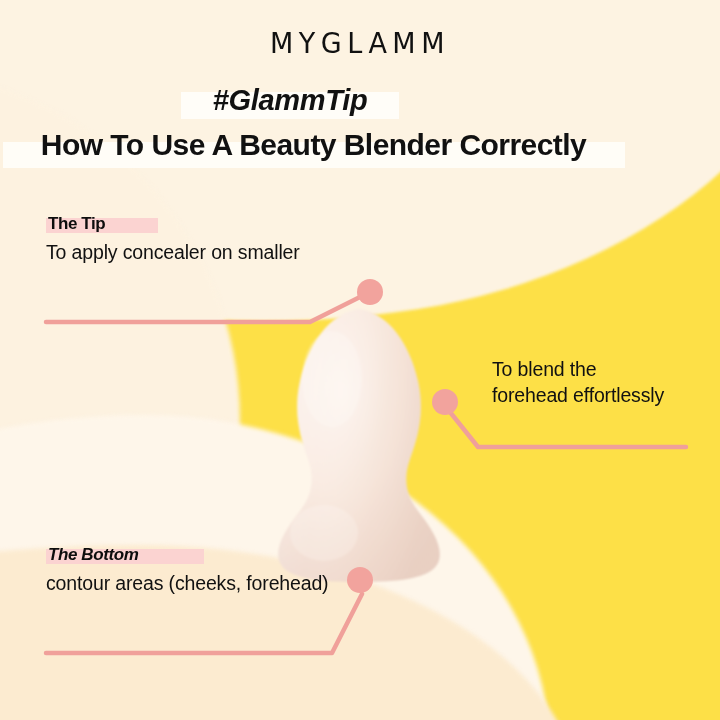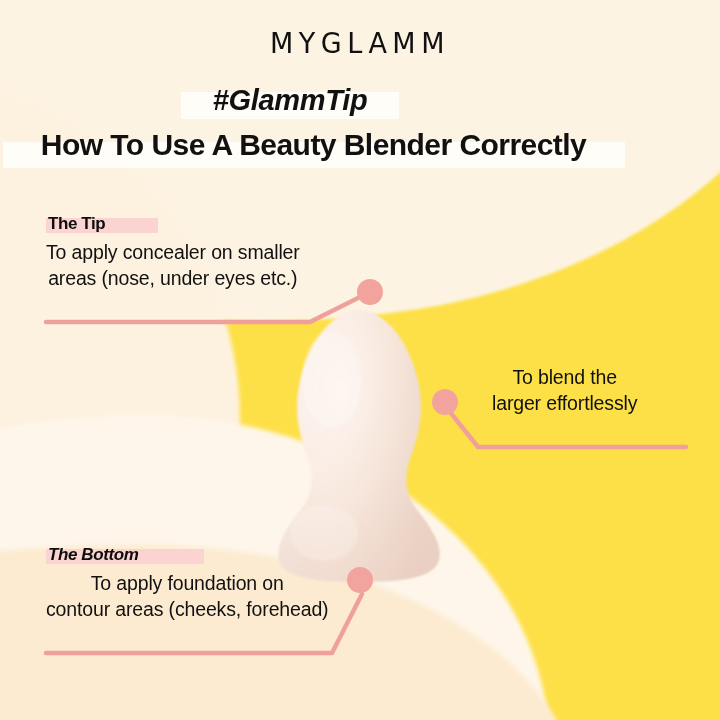--- a/index.html
+++ b/index.html
@@ -170,33 +170,32 @@
     background: #fbd3d1;
     z-index: 1;
   }
   .ann-body {
     font-size: 19.5px;
     line-height: 26px;
     color: #111111;
     letter-spacing: -0.15px;
     white-space: nowrap;
     margin-top: 5px;
-    text-align: center;
   }
 
   .ann-tip { left: 46px; top: 214px; }
   .ann-tip .ann-title-band { width: 112px; }
 
   .ann-sides { left: 492px; top: 348px; }
   .ann-sides .ann-title-band { width: 133px; }
 
   .ann-bottom { left: 46px; top: 545px; }
   .ann-bottom .ann-title-band { width: 158px; }
 
-  .ann-right .ann-body { margin-top: 16px; }
+  .ann-right .ann-body { margin-top: 8px; }
 
   
   .leaders {
     position: absolute;
     inset: 0;
     width: 720px;
     height: 720px;
     pointer-events: none;
   }
 
@@ -294,35 +293,33 @@
     <circle cx="360" cy="580" r="13" fill="#f2a39d"></circle>
   </svg>
 
   <div class="ann ann-tip">
     <div style="position:relative;">
       <span class="ann-title-band"></span>
       <span class="ann-title">The Tip</span>
     </div>
     <div class="ann-body">
       <div>To apply concealer on smaller</div>
-      <div>areas (nose, under eyes etc.)</div>
     </div>
   </div>
 
   <div class="ann ann-sides ann-right">
     <div class="ann-body">
       <div>To blend the</div>
-      <div>larger effortlessly</div>
+      <div>forehead effortlessly</div>
     </div>
   </div>
 
   <div class="ann ann-bottom">
     <div style="position:relative;font-style:italic;">
       <span class="ann-title-band"></span>
       <span class="ann-title">The Bottom</span>
     </div>
     <div class="ann-body">
-      <div>To apply foundation on</div>
       <div>contour areas (cheeks, forehead)</div>
     </div>
   </div>
 
 </div>
 
 </body></html>

